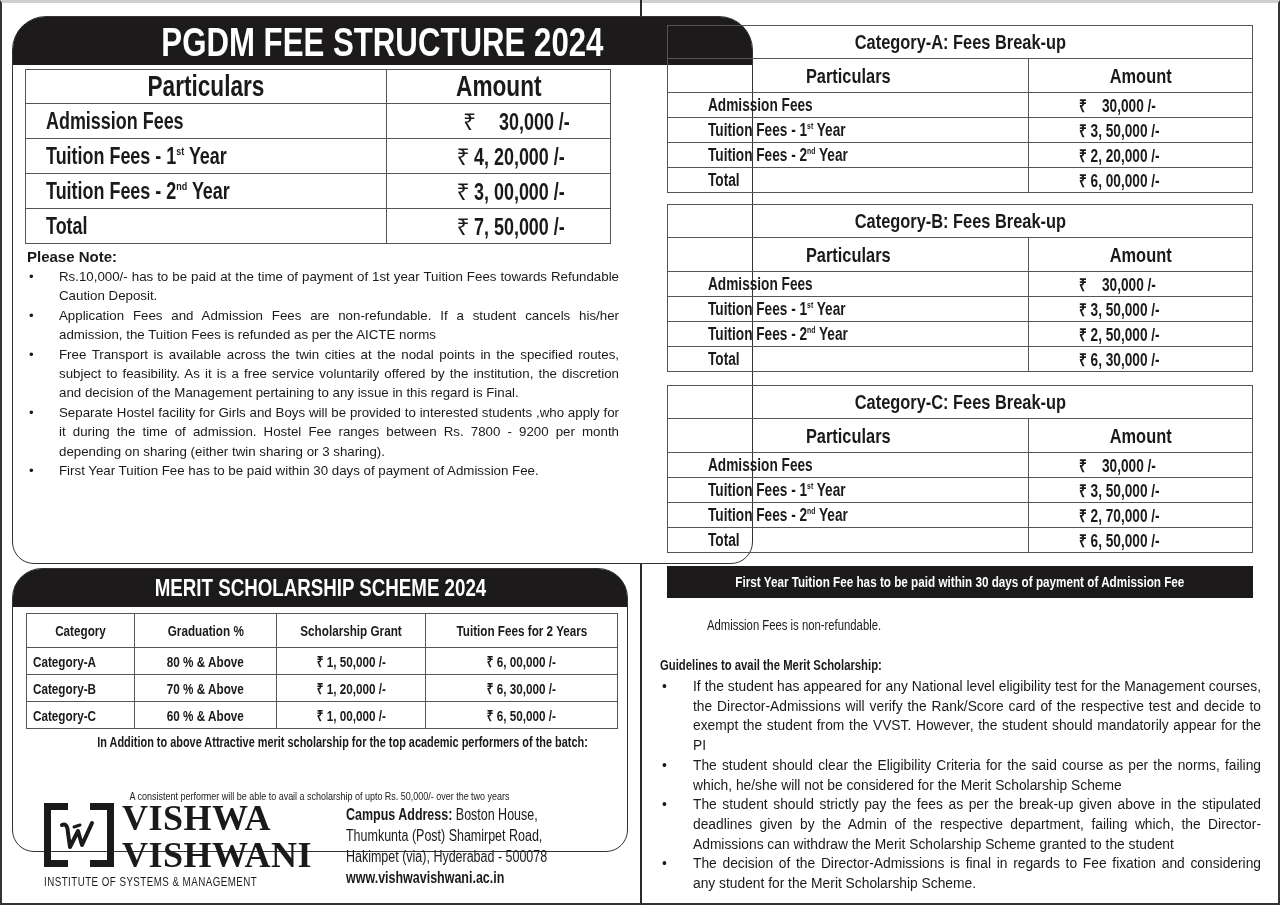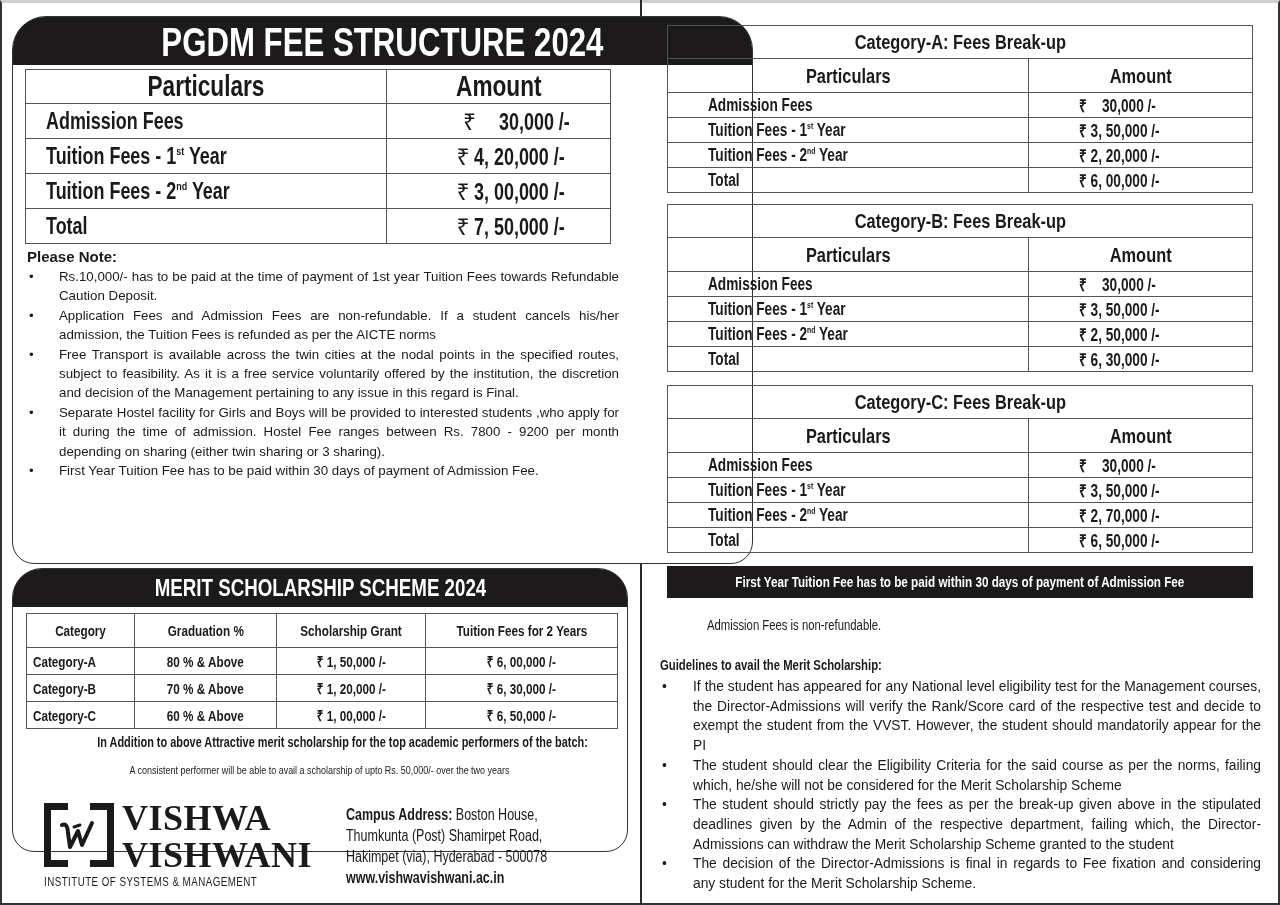--- a/index.html
+++ b/index.html
@@ -136,21 +136,21 @@
     </tr>
     <tr>
       <td><span class="narrow">Category-C</span></td>
       <td><span class="narrow-c">60 % &amp; Above</span></td>
       <td><span class="narrow-c">₹ 1, 00,000 /-</span></td>
       <td><span class="narrow-c">₹ 6, 50,000 /-</span></td>
     </tr>
   </tbody>
     </table>
   <div class="merit-add"><span class="narrow-c">In Addition to  above Attractive merit scholarship for the top academic performers of the batch:</span></div>
-  <div class="merit-sub" style="top:195px"><span class="narrow-c">A consistent performer will be able to avail a scholarship of upto Rs. 50,000/- over the two years</span></div>
+  <div class="merit-sub" style="top:221px"><span class="narrow-c">A consistent performer will be able to avail a scholarship of upto Rs. 50,000/- over the two years</span></div>
 </div>
 
 <svg class="logo-mark" viewBox="0 0 70 64">
   <path d="M0 0 H24 V7 H7 V57 H24 V64 H0 Z" fill="#1a1a1a"></path>
   <path d="M70 0 H46 V7 H63 V57 H46 V64 H70 Z" fill="#1a1a1a"></path>
   <path d="M18 22 C22 20 24 24 24 30 L26 44 L34 28 L38 42 L48 20" stroke="#1a1a1a" stroke-width="4" fill="none" stroke-linecap="round" stroke-linejoin="round"></path>
   <path d="M30 24 L36 22" stroke="#1a1a1a" stroke-width="3" fill="none" stroke-linecap="round"></path>
 </svg>
 <div class="logo-name" style="top:800px">VISHWA</div>
 <div class="logo-name" style="top:837px">VISHWANI</div>

